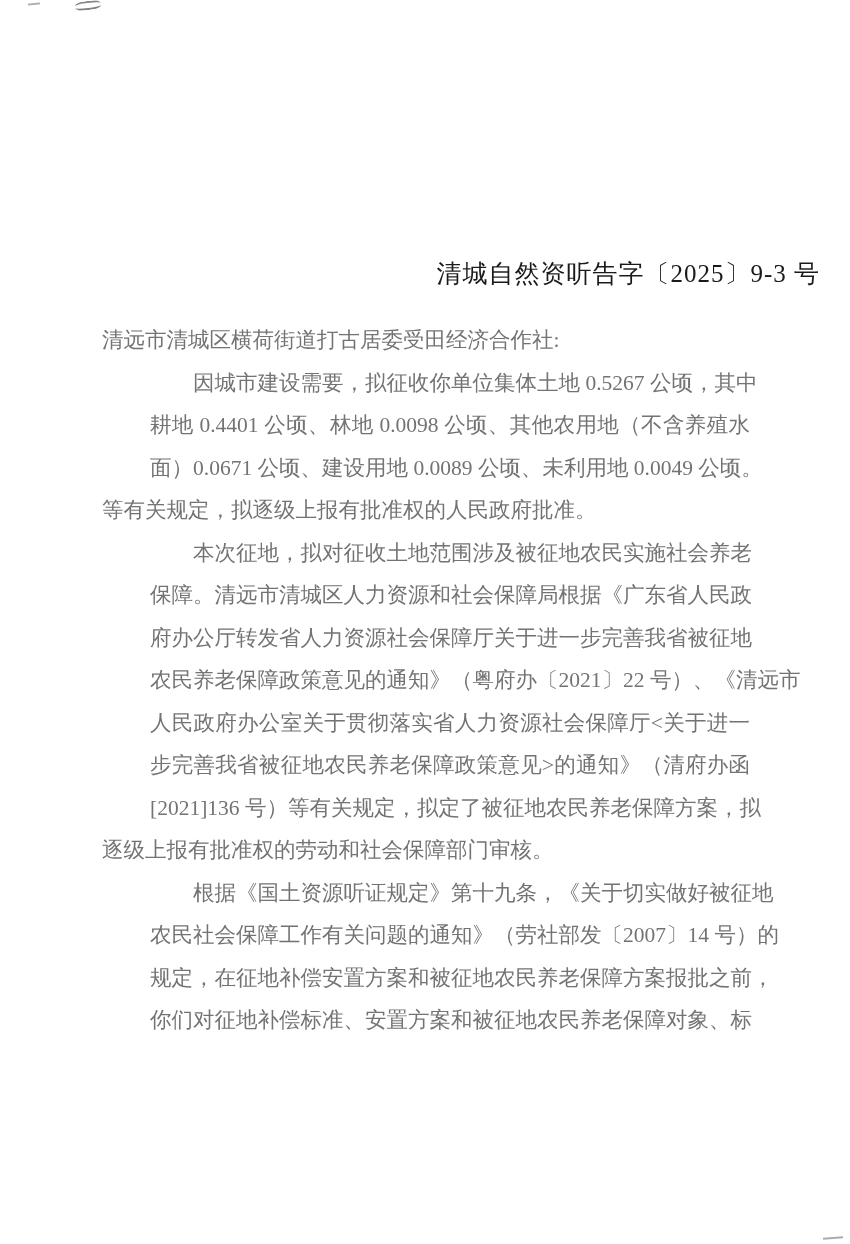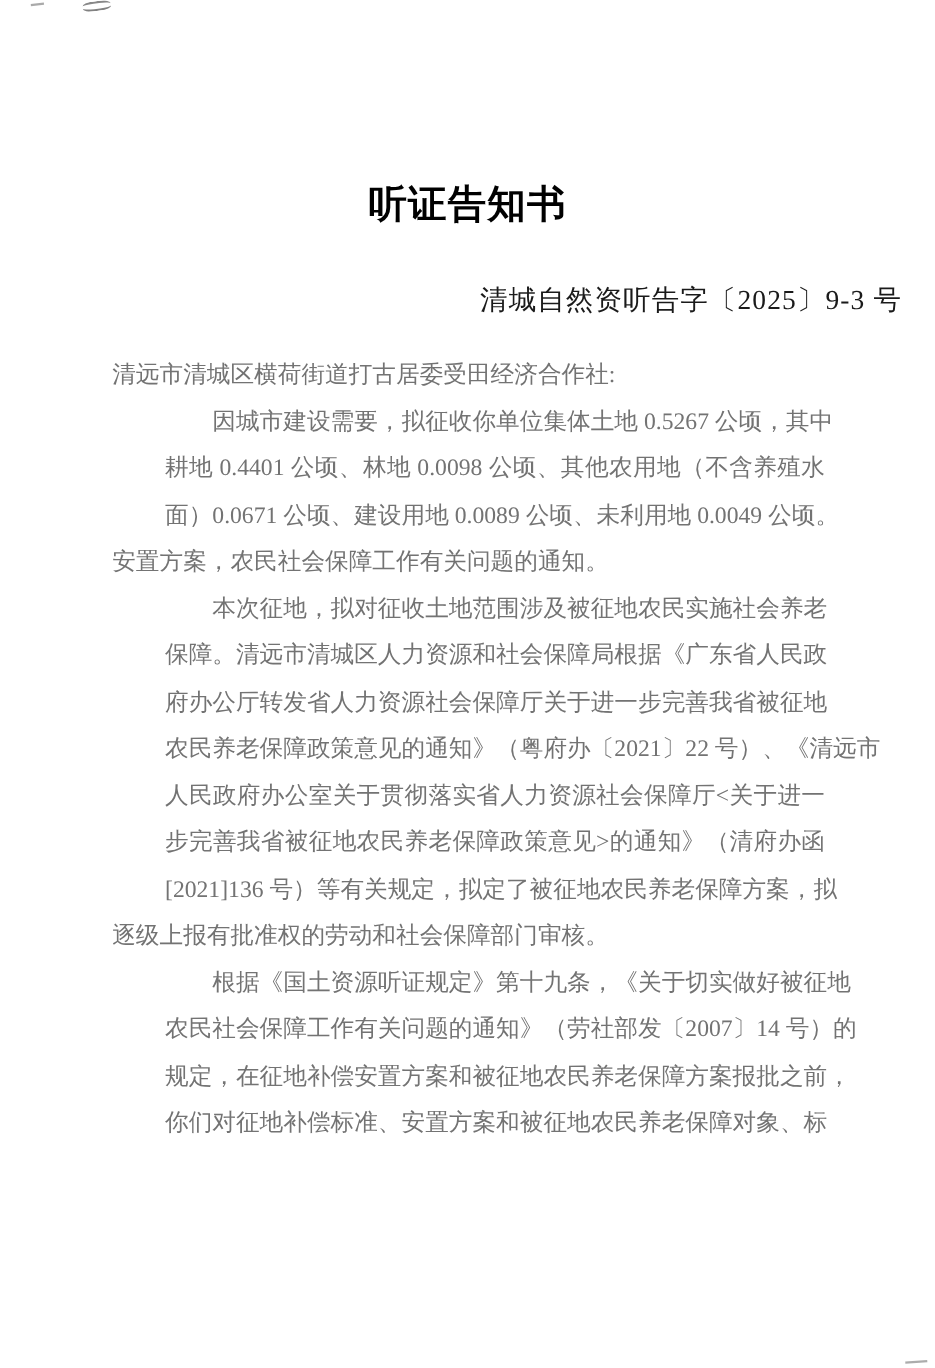--- a/index.html
+++ b/index.html
@@ -81,30 +81,29 @@
 </style>
 </head>
 <body>
 
 <div class="page">
 
   <div class="artifact artifact-1"></div>
   <div class="artifact artifact-2"></div>
   <div class="artifact artifact-3"></div>
 
-  <h1 class="title">听证告知书</h1>
 
   <div class="docnum">清城自然资听告字〔2025〕9-3 号</div>
 
   <div class="body-block">
     <div class="line">清远市清城区横荷街道打古居委受田经济合作社:</div>
     <div class="line justify indent">因城市建设需要，拟征收你单位集体土地 0.5267 公顷，其中</div>
     <div class="line justify">耕地 0.4401 公顷、林地 0.0098 公顷、其他农用地（不含养殖水</div>
     <div class="line justify">面）0.0671 公顷、建设用地 0.0089 公顷、未利用地 0.0049 公顷。</div>
-    <div class="line">安置方案，农民社会保障工作有关问题的通知。</div>
+    <div class="line">等有关规定，拟逐级上报有批准权的人民政府批准。</div>
     <div class="line justify indent">本次征地，拟对征收土地范围涉及被征地农民实施社会养老</div>
     <div class="line justify">保障。清远市清城区人力资源和社会保障局根据《广东省人民政</div>
     <div class="line justify">府办公厅转发省人力资源社会保障厅关于进一步完善我省被征地</div>
     <div class="line justify">农民养老保障政策意见的通知》（粤府办〔2021〕22 号）、《清远市</div>
     <div class="line justify">人民政府办公室关于贯彻落实省人力资源社会保障厅&lt;关于进一</div>
     <div class="line justify">步完善我省被征地农民养老保障政策意见&gt;的通知》（清府办函</div>
     <div class="line justify">[2021]136 号）等有关规定，拟定了被征地农民养老保障方案，拟</div>
     <div class="line">逐级上报有批准权的劳动和社会保障部门审核。</div>
     <div class="line justify indent">根据《国土资源听证规定》第十九条，《关于切实做好被征地</div>
     <div class="line justify">农民社会保障工作有关问题的通知》（劳社部发〔2007〕14 号）的</div>

